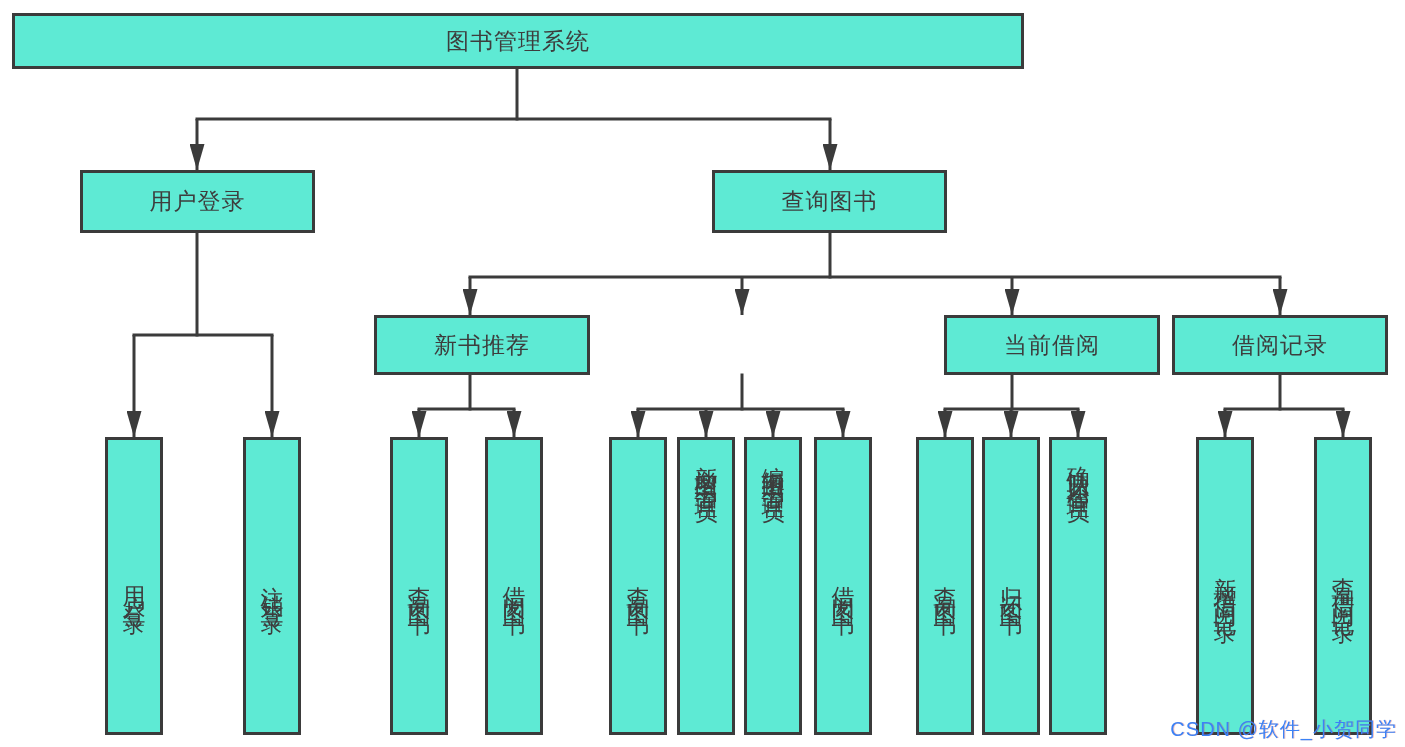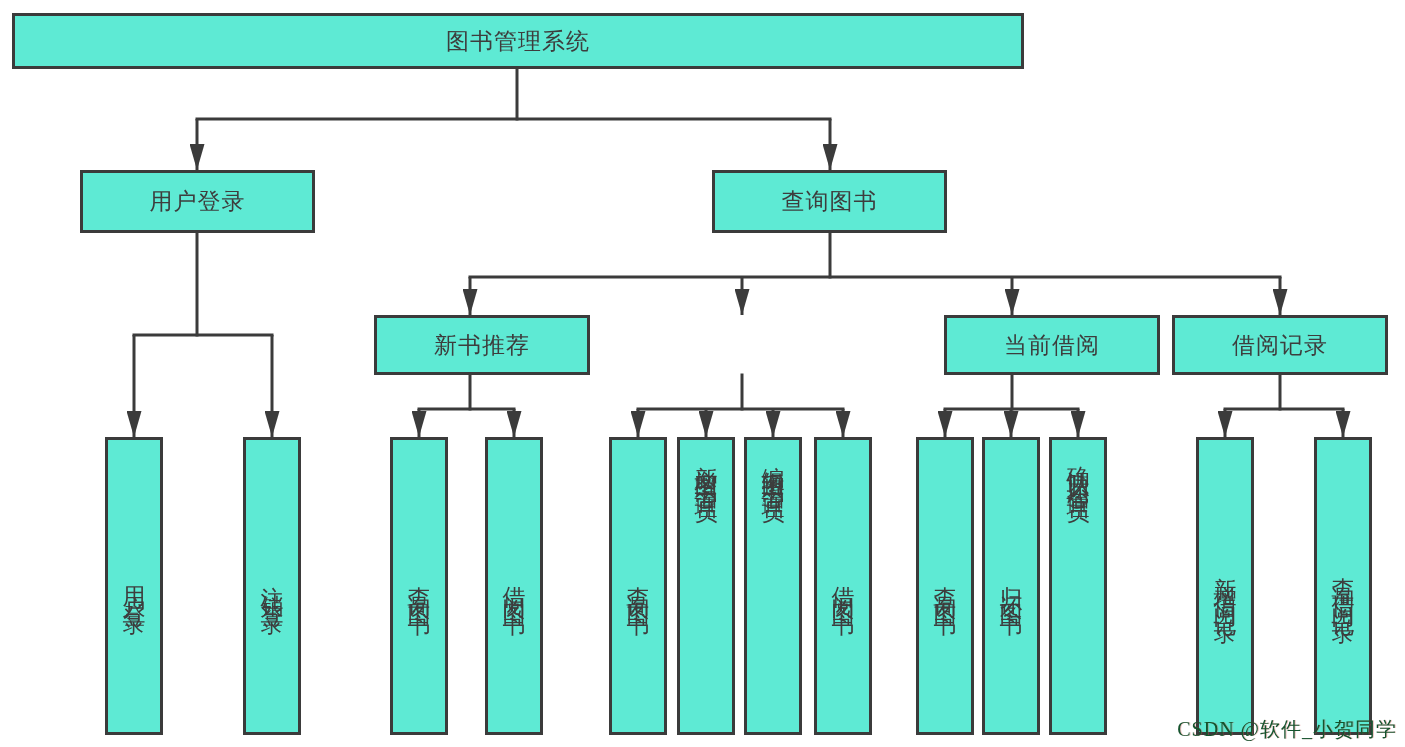--- a/index.html
+++ b/index.html
@@ -75,26 +75,25 @@
   #f8  { left: 916px; }
   #f9  { left: 982px; }
   #f10 { left: 1049px; }
   #f11 { left: 1196px; }
   #f12 { left: 1314px; }
   .watermark {
     position: absolute;
     right: 8px;
     top: 716px;
     font-size: 20px;
-    color: #14532d;
+    color: #3b82f6;
     letter-spacing: 1px;
     text-shadow: 1px 0 0 rgba(214, 80, 80, 0.35);
     white-space: nowrap;
     z-index: 5;
-    font-family: Liberation Serif, serif;
   }
 </style>
 </head>
 <body>
 
 <div class="canvas">
 
   <svg class="connectors" viewBox="0 0 1405 747" xmlns="http://www.w3.org/2000/svg">
     <defs>
       <marker id="arrow" markerUnits="userSpaceOnUse" markerWidth="26" markerHeight="15" viewBox="0 0 26 15" refX="26" refY="7.5" orient="auto">

